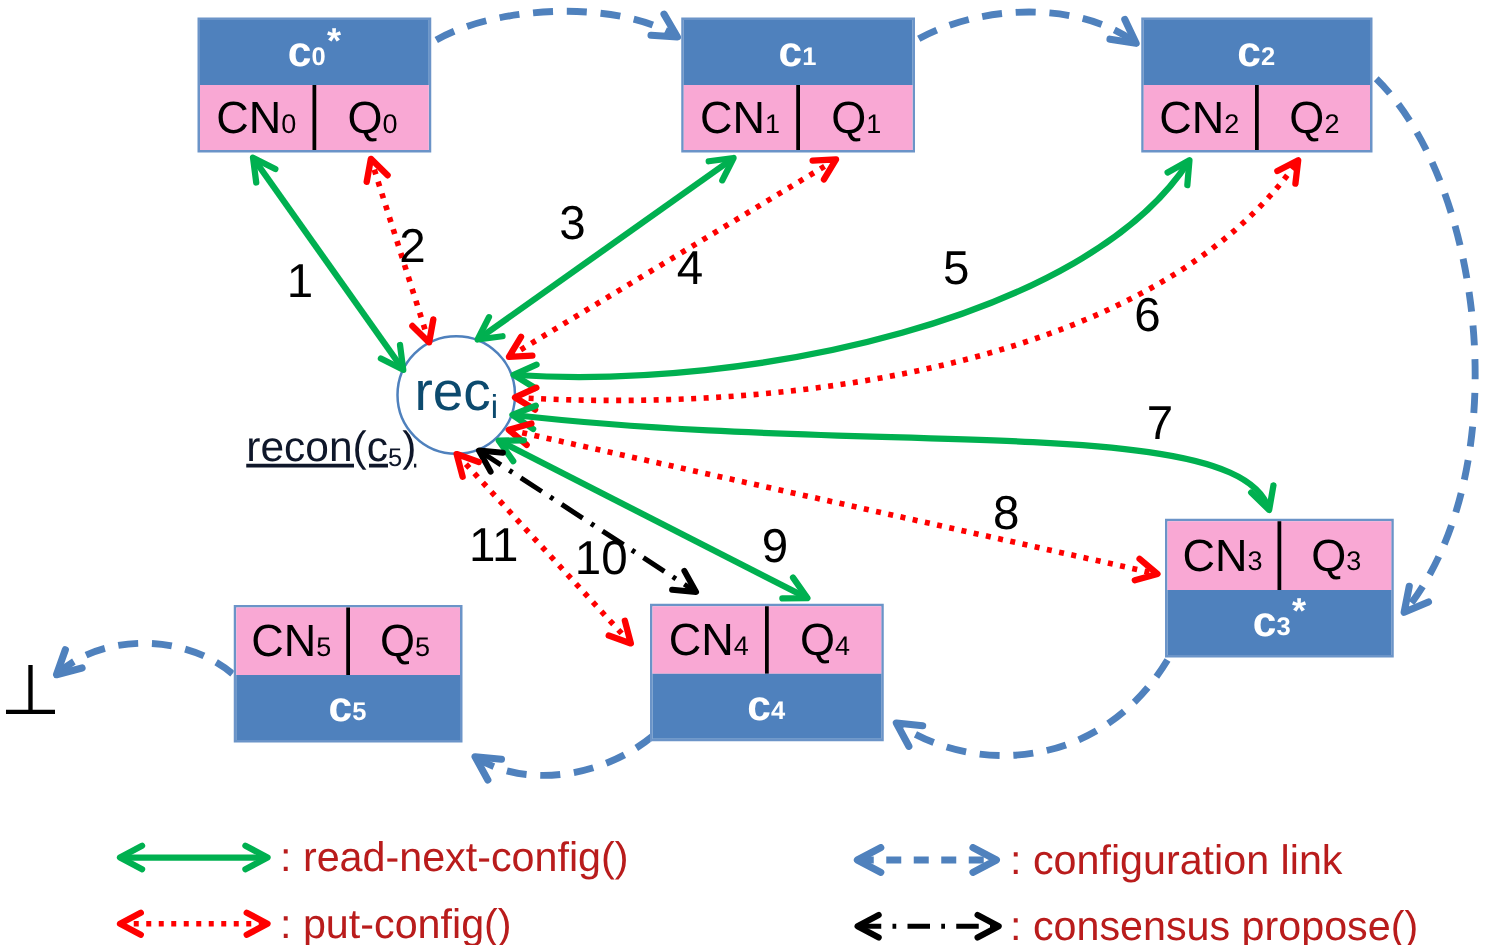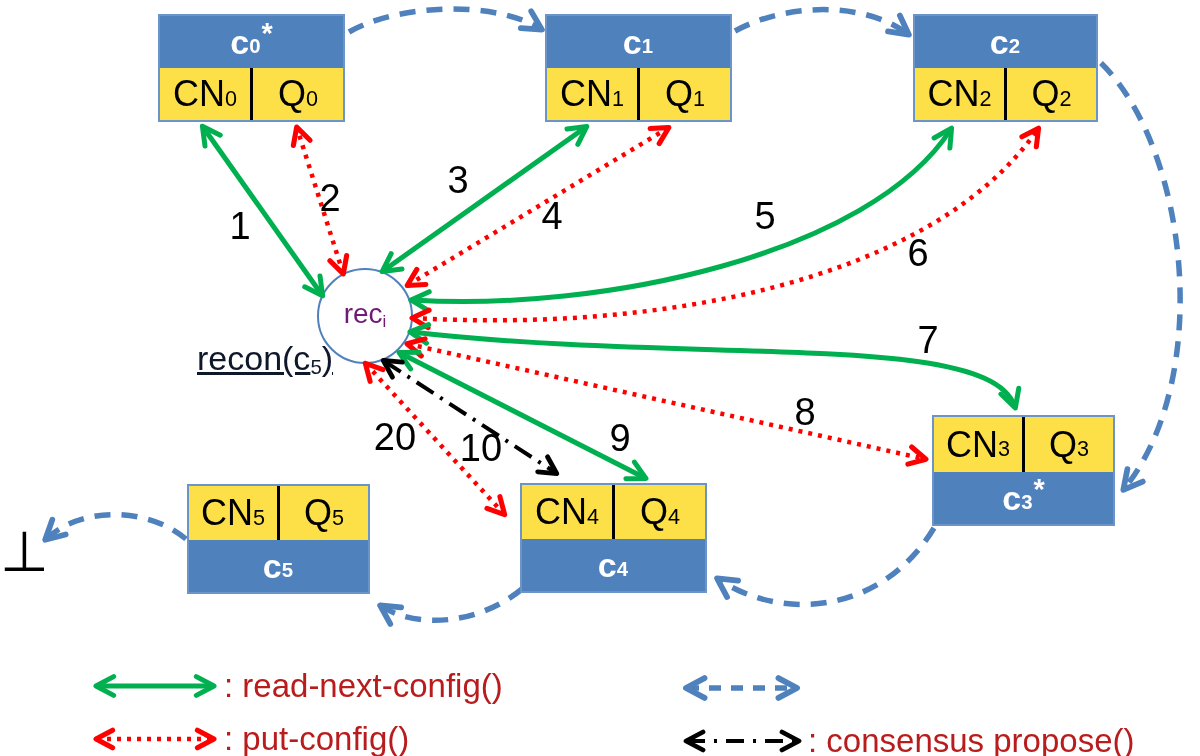--- a/index.html
+++ b/index.html
@@ -5,29 +5,29 @@
   * { margin:0; padding:0; box-sizing:border-box; }
   html,body { background:#ffffff; }
   body { font-family:"Liberation Sans", sans-serif; }
   .stage { position:relative; width:1200px; height:756px; background:#fff; overflow:hidden; }
   .layer-svg { position:absolute; left:0; top:0; z-index:1; }
 
   .box { position:absolute; z-index:2; border:2px solid #6b94c8; background:#fff;
          display:flex; flex-direction:column; }
   .hdr { background:#4f81bd; color:#fff; font-weight:bold; font-size:34px;
          flex:0 0 52px; display:flex; align-items:center; justify-content:center; }
-  .cells { flex:1; display:flex; background:#fde047; }
+  .cells { flex:1; display:flex; background:#f9a8d4; }
   .cell { flex:1; display:flex; align-items:center; justify-content:center;
           font-size:36px; color:#000; }
   .cell.cn { border-right:3px solid #000; }
   .sb { font-size:0.6em; position:relative; top:0.22em; }
   .st { font-size:0.85em; position:relative; top:-0.28em; margin-left:1px; }
 
   .recnode { position:absolute; z-index:2; transform:translate(-50%,-50%);
-             font-size:28px; color:#701a75; white-space:nowrap; }
+             font-size:44px; color:#0c4a6e; white-space:nowrap; }
   .recon-ann { position:absolute; z-index:2; font-size:34px; color:#0f172a; white-space:nowrap;text-decoration:underline; }
   .num { position:absolute; z-index:2; transform:translate(-50%,-50%);
          font-size:38px; color:#000; }
   .bot { position:absolute; z-index:2; font-size:56px; color:#000; line-height:1; }
   .leg { position:absolute; z-index:2; font-size:33px; color:#b91c1c; white-space:nowrap; }
 </style>
 </head>
 <body>
 
 <div class="stage">
@@ -194,21 +194,22 @@
   <div class="num" style="left:240px;top:226px">1</div>
   <div class="num" style="left:330px;top:198px">2</div>
   <div class="num" style="left:458px;top:180px">3</div>
   <div class="num" style="left:552px;top:216px">4</div>
   <div class="num" style="left:765px;top:216px">5</div>
   <div class="num" style="left:918px;top:253px">6</div>
   <div class="num" style="left:928px;top:340px">7</div>
   <div class="num" style="left:805px;top:412px">8</div>
   <div class="num" style="left:620px;top:438px">9</div>
   <div class="num" style="left:481px;top:448px">10</div>
-  <div class="num" style="left:395px;top:437px">20</div>
+  <div class="num" style="left:395px;top:437px">11</div>
 
   <div class="bot" style="left:0px;top:524px">⊥</div>
 
   <div class="leg" style="left:224px;top:667px">: read-next-config()</div>
   <div class="leg" style="left:224px;top:720px">: put-config()</div>
+  <div class="leg" style="left:808px;top:669px">: configuration link</div>
   <div class="leg" style="left:808px;top:722px">: consensus propose()</div>
 
 </div>
 
 </body></html>

